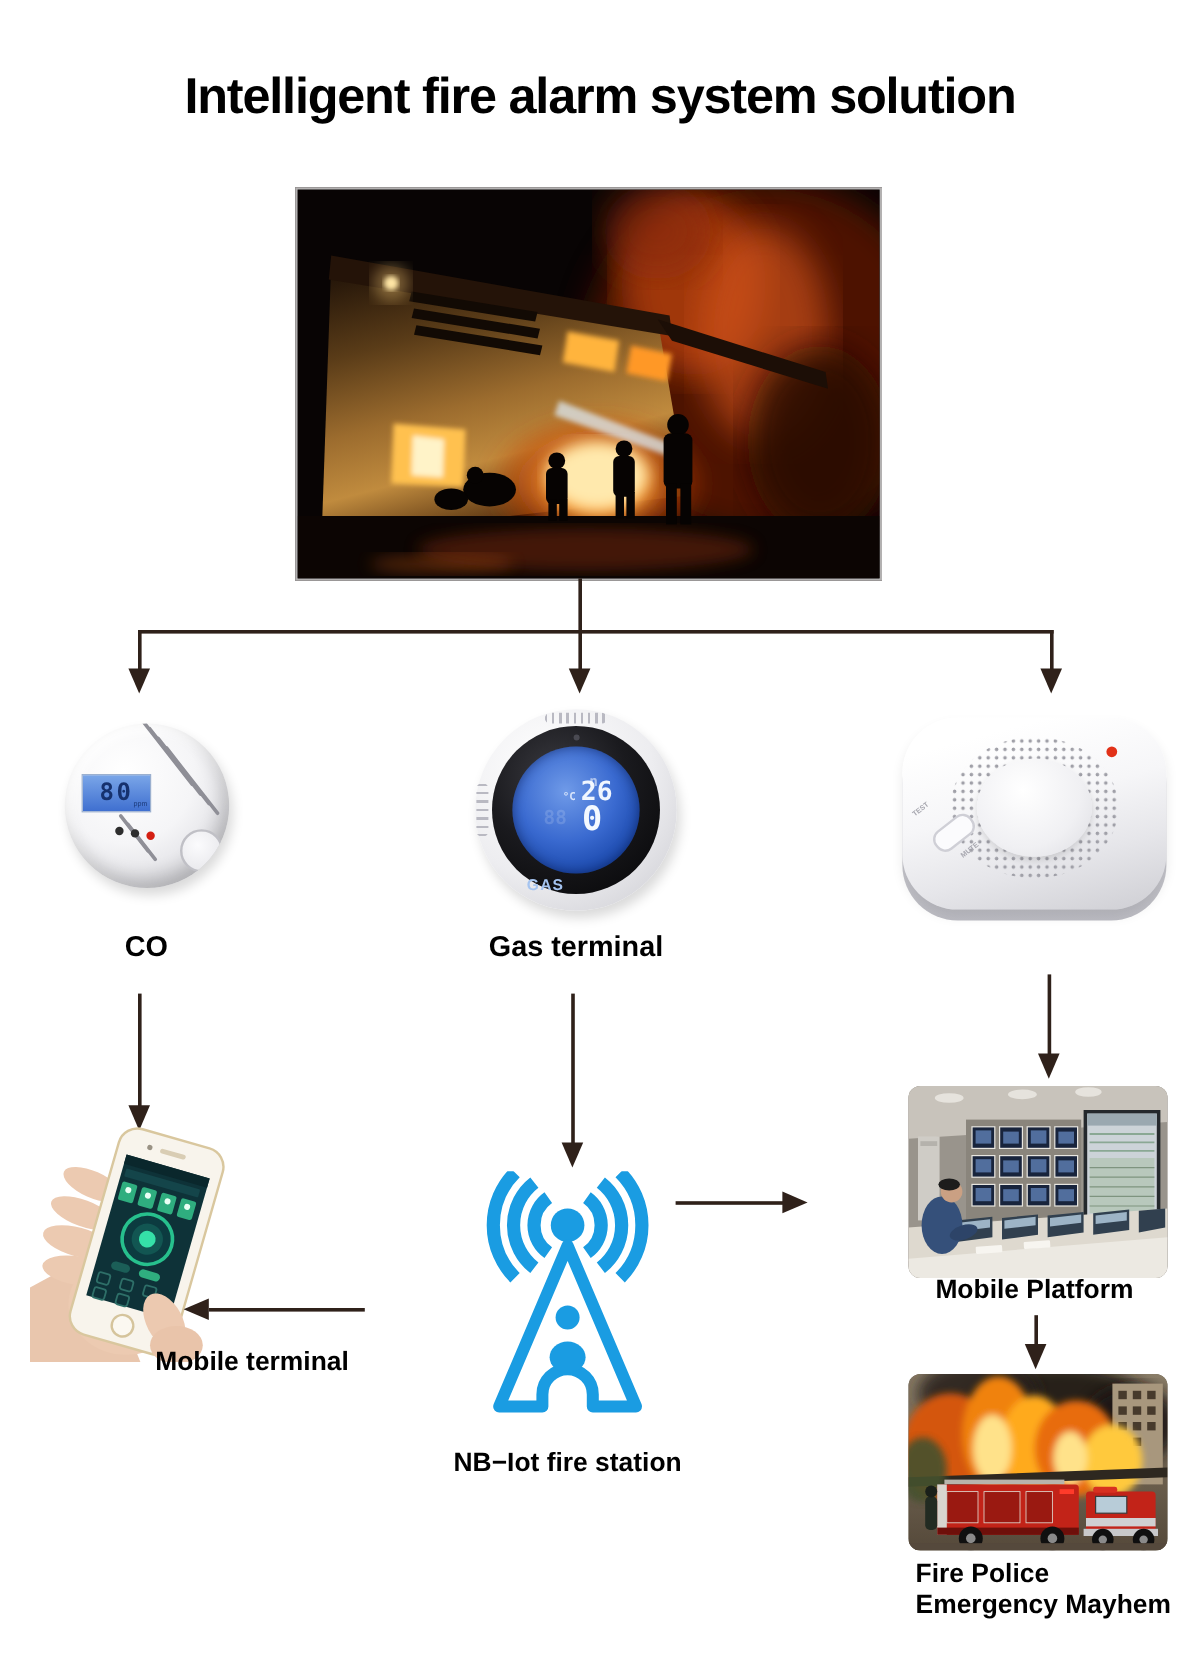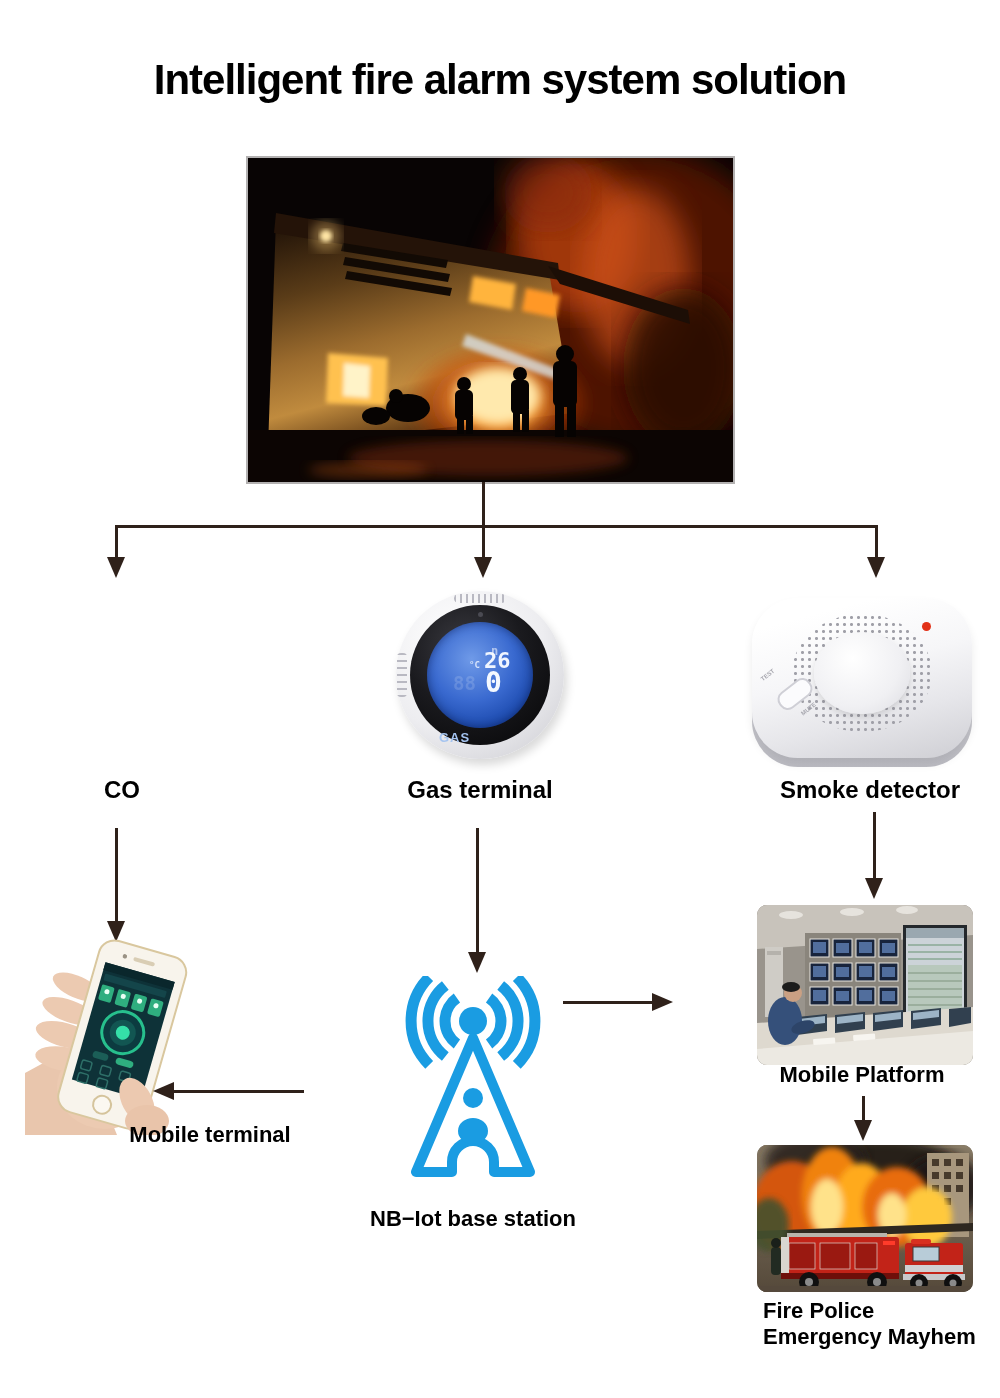--- a/index.html
+++ b/index.html
@@ -169,49 +169,64 @@
   </div>
 
   <div class="vline" style="left:482px;top:482px;height:76px;"></div>
   <div class="hline" style="left:116px;top:525px;width:762px;"></div>
   <div class="vline" style="left:115px;top:525px;height:33px;"></div>
   <div class="vline" style="left:875px;top:525px;height:33px;"></div>
   <div class="ah-down" style="left:107px;top:557px;"></div>
   <div class="ah-down" style="left:474px;top:557px;"></div>
   <div class="ah-down" style="left:867px;top:557px;"></div>
 
+  <div class="co-body">
+    <div class="co-vent" style="left:49px;top:22px;width:72px;"></div>
+    <div class="co-vent" style="left:56px;top:30px;width:72px;"></div>
+    <div class="co-vent" style="left:63px;top:38px;width:72px;"></div>
+    <div class="co-vent" style="left:70px;top:46px;width:72px;"></div>
+    <div class="co-vent" style="left:38px;top:90px;width:40px;"></div>
+    <div class="co-vent" style="left:44px;top:97px;width:40px;"></div>
+    <div class="co-lcd">
+      <div class="val">80</div>
+      <div class="unit">ppm</div>
+    </div>
+    <div class="co-dot" style="left:42px;top:86px;background:#2e2e2e;"></div>
+    <div class="co-dot" style="left:55px;top:88px;background:#2e2e2e;"></div>
+    <div class="co-dot" style="left:68px;top:90px;background:#d41f12;"></div>
+    <div class="co-btn"></div>
+  </div>
   <div class="lbl" style="left:62px;top:776px;width:120px;">CO</div>
 
   <div class="gas-outer">
     <div class="gas-topvent"></div>
     <div class="gas-sidevent"></div>
     <div class="gas-black">
       <div class="gas-hole"></div>
       <div class="gas-lcd">
         <div class="seg" style="left:14px;top:26px;font-size:22px;color:#f0f6ff;margin-left:43px;">26</div>
         <div class="seg" style="left:42px;top:38px;font-size:9px;color:#d7e4fb;">°C</div>
         <div class="seg" style="left:64px;top:22px;font-size:12px;color:rgba(255,255,255,0.55);">n</div>
-        <div class="seg" style="left:26px;top:50px;font-size:19px;color:rgba(255,255,255,0.15);">88</div>
+        <div class="seg" style="left:26px;top:50px;font-size:16px;color:rgba(255,255,255,0.15);">88</div>
         <div class="seg" style="left:58px;top:44px;font-size:28px;color:#f4f9ff;">0</div>
         <div class="seg" style="left:12px;top:76px;font-size:13px;color:#a5c4f0;letter-spacing:1px;font-family:'Liberation Sans',sans-serif;margin-top:32px;">GAS</div>
       </div>
     </div>
   </div>
   <div class="lbl" style="left:380px;top:776px;width:200px;">Gas terminal</div>
 
   <div class="smoke-base"></div>
   <div class="smoke-body">
     <div class="smoke-ring"></div>
     <div class="smoke-dome"></div>
     <div class="smoke-led"></div>
     <div class="smoke-tiny" style="left:8px;top:74px;">TEST</div>
     <div class="smoke-pill"></div>
     <div class="smoke-tiny" style="left:48px;top:108px;">MUTE</div>
   </div>
-  <div class="lbl" style="left:760px;top:776px;width:220px;">Smoke detector</div>
 
   <div class="vline" style="left:115px;top:828px;height:94px;"></div>
   <div class="ah-down" style="left:107px;top:921px;"></div>
   <div class="vline" style="left:476px;top:828px;height:125px;"></div>
   <div class="ah-down" style="left:468px;top:952px;"></div>
   <div class="vline" style="left:873px;top:812px;height:68px;"></div>
   <div class="ah-down" style="left:865px;top:878px;"></div>
 
   <div class="mobile-art">
     <svg viewBox="0 0 190 200">
@@ -271,21 +286,21 @@
         <path d="M41.2,1.2 A62,62 0 0 0 41.2,88.8"></path>
         <path d="M101.1,22.1 A28,28 0 0 1 101.1,67.9"></path>
         <path d="M112.7,9.5 A45,45 0 0 1 112.7,80.5"></path>
         <path d="M128.8,1.2 A62,62 0 0 1 128.8,88.8"></path>
       </g>
       <path d="M85,62 L28,196 L64,196 L64,186 A21,21 0 0 1 106,186 L106,196 L142,196 Z" fill="none" stroke="#1a9ce2" stroke-width="10" stroke-linejoin="round"></path>
       <circle cx="85" cy="122" r="10" fill="#1a9ce2"></circle>
       <ellipse cx="85" cy="155" rx="15" ry="13" fill="#1a9ce2"></ellipse>
     </svg>
   </div>
-  <div class="lbl small" style="left:343px;top:1206px;width:260px;">NB−Iot base station</div>
+  <div class="lbl small" style="left:343px;top:1206px;width:260px;">NB−Iot fire station</div>
 
   <div class="hline" style="left:563px;top:1001px;width:90px;"></div>
   <div class="ah-right" style="left:652px;top:993px;"></div>
   <div class="hline" style="left:174px;top:1090px;width:130px;"></div>
   <div class="ah-left" style="left:153px;top:1082px;"></div>
 
   <div class="photo alarm-photo">
     <svg viewBox="0 0 216 160" preserveAspectRatio="none">
       <rect width="216" height="160" fill="#99948c"></rect>
       <polygon points="0,0 216,0 216,30 0,44" fill="#c8c3bb"></polygon>

